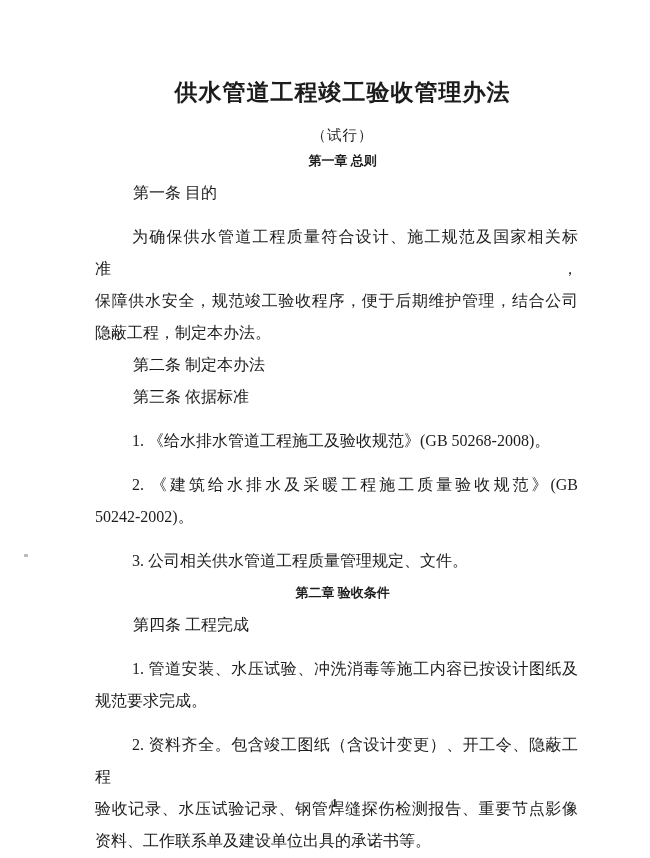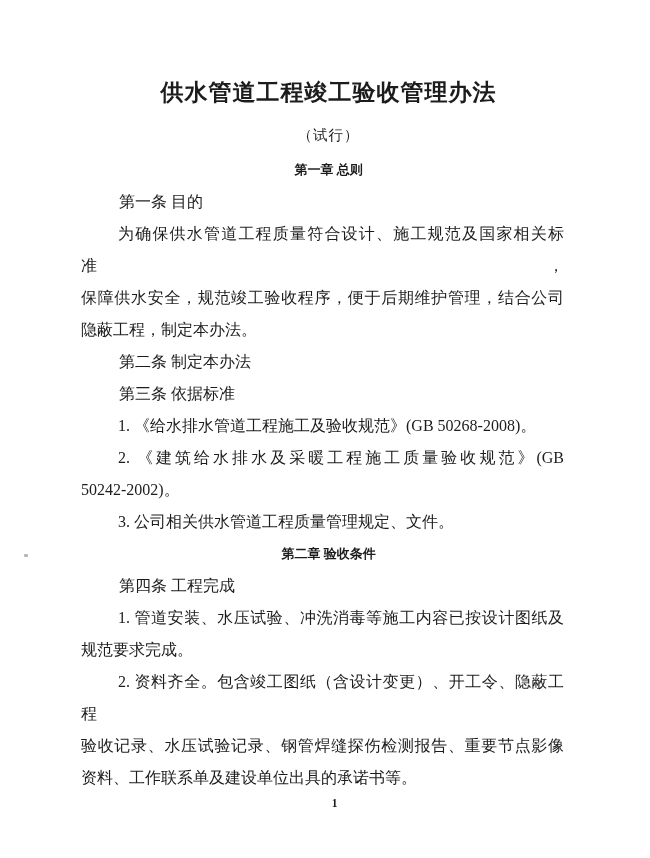--- a/index.html
+++ b/index.html
@@ -11,41 +11,41 @@
     position: relative;
     width: 650px;
     height: 858px;
     background: var(--paper, #ffffff);
     color: var(--ink, #1c1c1c);
     font-family: "Liberation Serif", "DejaVu Serif", serif;
     overflow: hidden;
   }
   .column {
     position: absolute;
-    left: 81px;
+    left: 95px;
     top: 0;
     width: 483px;
     padding-top: 80px;
   }
   .centered {
     text-align: center;
     position: relative;
     left: 6px;
   }
   .title {
     font-size: 23px;
     font-weight: 700;
     line-height: 26px;
     letter-spacing: 1px;
   }
   .subtitle {
     font-size: 14.5px;
     line-height: 20px;
     margin-top: 19px;
-    margin-bottom: 9px;
+    margin-bottom: 0;
     letter-spacing: 1px;
   }
   .chapter {
     font-size: 13px;
     font-weight: 700;
     line-height: 32px;
   }
   .article {
     font-size: 16px;
     line-height: 32px;
@@ -57,20 +57,21 @@
   .line {
     line-height: 32px;
     text-align: left;
   }
   .line.fill {
     text-align: justify;
     text-align-last: justify;
   }
   .line.indent {
     text-indent: 37px;
+    margin-top: 12px;
   }
   .pageno {
     position: absolute;
     left: 93px;
     width: 483px;
     top: 793px;
     line-height: 20px;
     text-align: center;
     font-size: 11.5px;
     font-weight: 700;

